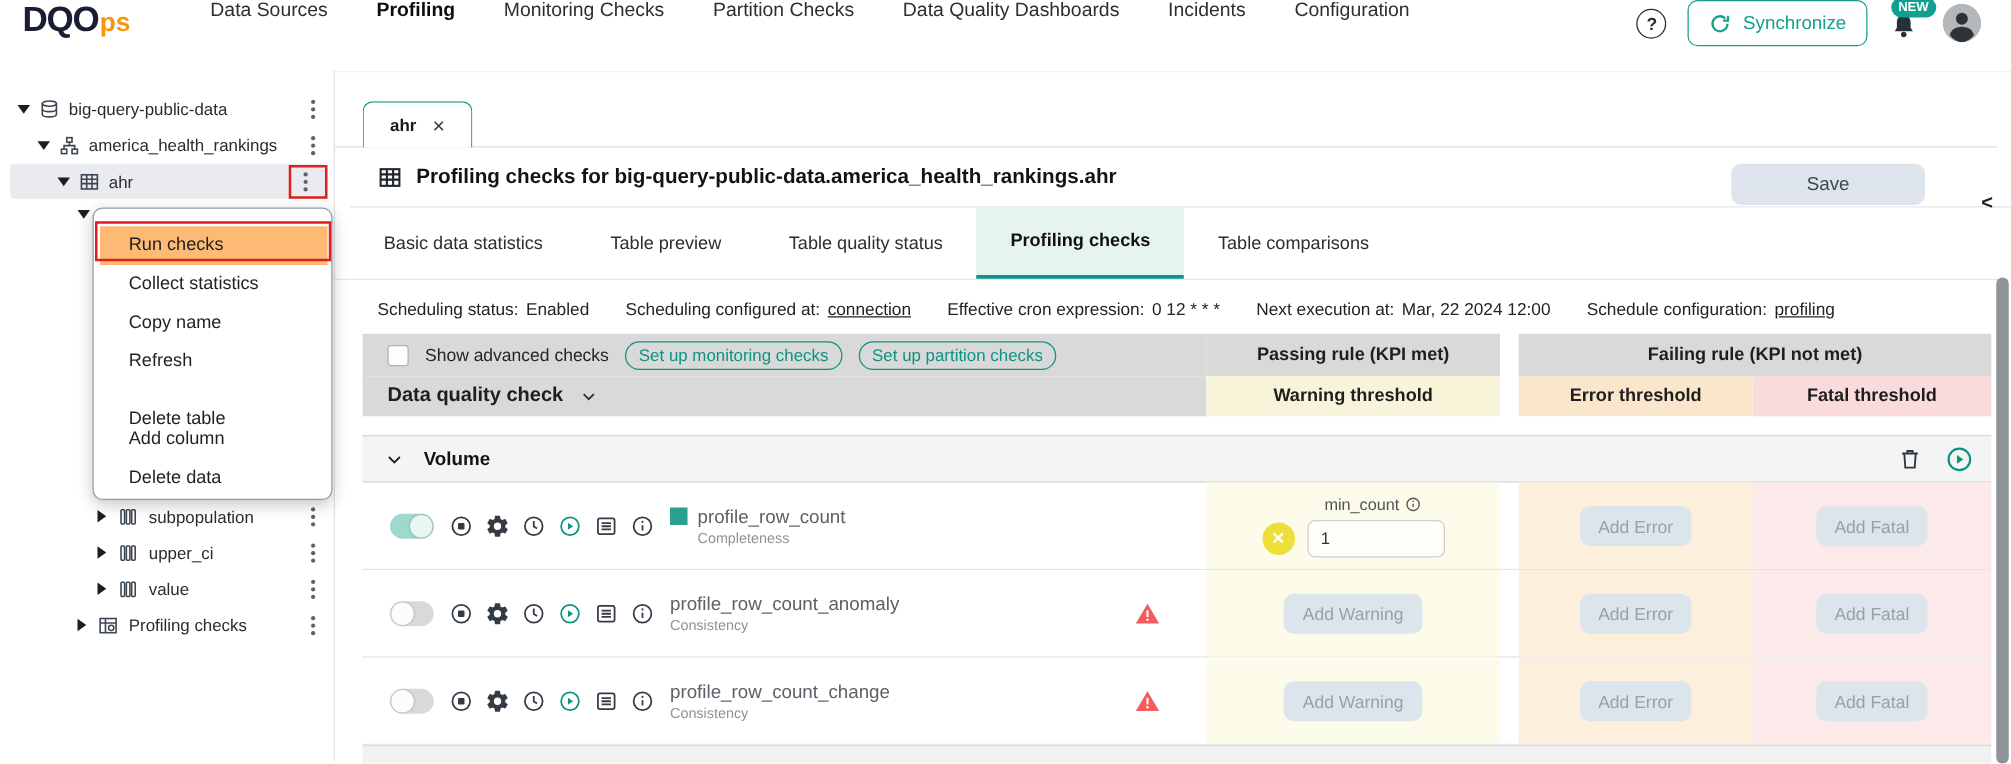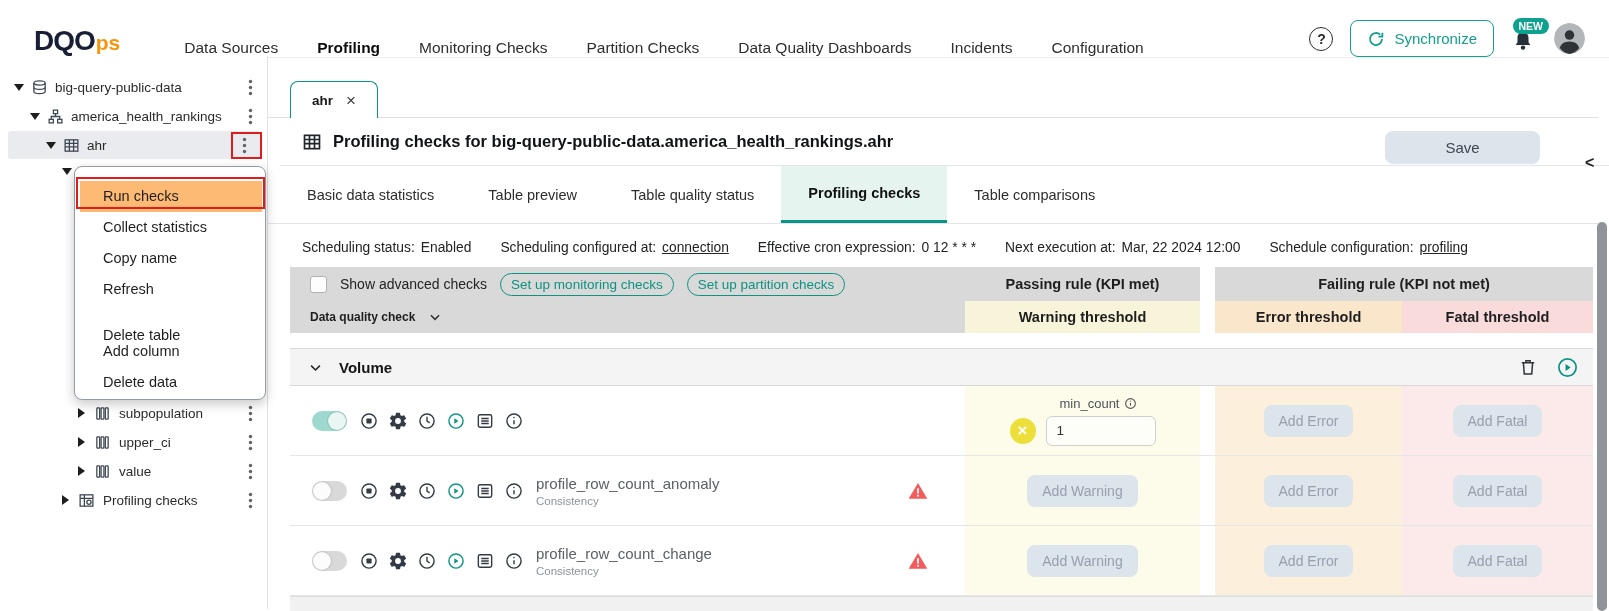--- a/index.html
+++ b/index.html
@@ -1,21 +1,21 @@
 <!DOCTYPE html>
 <html><head>
 <meta charset="utf-8">
 <style>
   * { margin:0; padding:0; box-sizing:border-box; }
   html,body { background:#fff; }
   body { font-family:"Liberation Sans", sans-serif; color:#222; }
   #screen { position:relative; width:1609px; height:611px; background:#fff; overflow:hidden; }
 
   
-  .topnav { position:absolute; top:0; left:0; width:1609px; height:58px; display:flex; align-items:flex-end; border-bottom:1px solid #ececec; background:#fff;padding-left:16px; }
+  .topnav { position:absolute; top:0; left:0; width:1609px; height:58px; display:flex; align-items:flex-start; border-bottom:1px solid #ececec; background:#fff; }
   .logo { display:flex; align-items:baseline; padding-left:18px; cursor:default; }
   .logo .lp { font-size:28px; font-weight:800; color:#191d35; letter-spacing:-1px; }
   .logo .la { font-size:21px; font-weight:800; color:#f7960d; margin-left:1px; }
   .navitems { display:flex; gap:39px; margin-left:64px; font-size:15.5px; color:#2e2e2e; }
   .navitems .nitem { cursor:pointer; white-space:nowrap; }
   .navitems .nitem.active { font-weight:bold; color:#0d0d0d; }
   .navright { margin-left:auto; display:flex; align-items:center; gap:17px; padding-right:24px; }
   .helpicon { width:24px; height:24px; border:1.7px solid #2c2c2c; border-radius:50%; display:flex; align-items:center; justify-content:center; font-size:14px; font-weight:bold; color:#2c2c2c; cursor:pointer; }
   .syncbtn { height:37px; border:1.4px solid #14a08b; border-radius:8px; background:#fff; color:#14a08b; font-size:15px; display:flex; align-items:center; gap:9px; padding:0 16px; cursor:pointer; }
   .bellwrap { position:relative; width:26px; height:30px; cursor:pointer; }
@@ -345,21 +345,21 @@
           <span class="bhdr">Passing rule (KPI met)</span>
         </div>
       <div class="gcell"></div>
       <div class="gcell gray" style="grid-column:4/6;">
           <span class="bhdr">Failing rule (KPI not met)</span>
         </div>
     </div>
 
     <div class="hdrB grid5">
       <div class="gcell gray hleft">
-        <span class="bhdr" style="font-size:12px;">Data quality check</span>
+        <span class="bhdr" style="font-size:16px;">Data quality check</span>
         <span class="icn" style="width:14px;height:14px;">
           <svg viewBox="0 0 24 24" fill="none" stroke="#333" stroke-width="2.6" style="width:14px;height:14px;">
               <path d="M5 9l7 7 7-7"></path>
             </svg>
         </span>
       </div>
       <div class="gcell whdr">
           <span class="bhdr">Warning threshold</span>
         </div>
       <div class="gcell"></div>
@@ -427,20 +427,27 @@
               <path d="M7.5 9h9M7.5 12h9M7.5 15h9"></path>
             </svg>
           </span>
         <span class="icn">
             <svg viewBox="0 0 24 24" fill="none" stroke="#343b44" stroke-width="1.7">
               <circle cx="12" cy="12" r="8.5"></circle>
               <path d="M12 11v5"></path>
               <circle cx="12" cy="7.8" r="1" fill="#343b44" stroke="none"></circle>
             </svg>
           </span>
+        <span class="nameblock">
+          <span class="nline">
+              <span class="tealsq"></span>
+              <span class="cname">profile_row_count</span>
+            </span>
+          <span class="ccat ind">Completeness</span>
+        </span>
       </div>
       <div class="gcell wcell">
         <div class="param">
           <span class="plabel">
             <span>min_count</span>
             <span class="icn" style="width:13px;height:13px;">
                 <svg viewBox="0 0 24 24" fill="none" stroke="#555" stroke-width="2" style="width:13px;height:13px;">
                   <circle cx="12" cy="12" r="9"></circle>
                   <path d="M12 11v5"></path>
                   <circle cx="12" cy="7.5" r="1.2" fill="#555" stroke="none"></circle>

